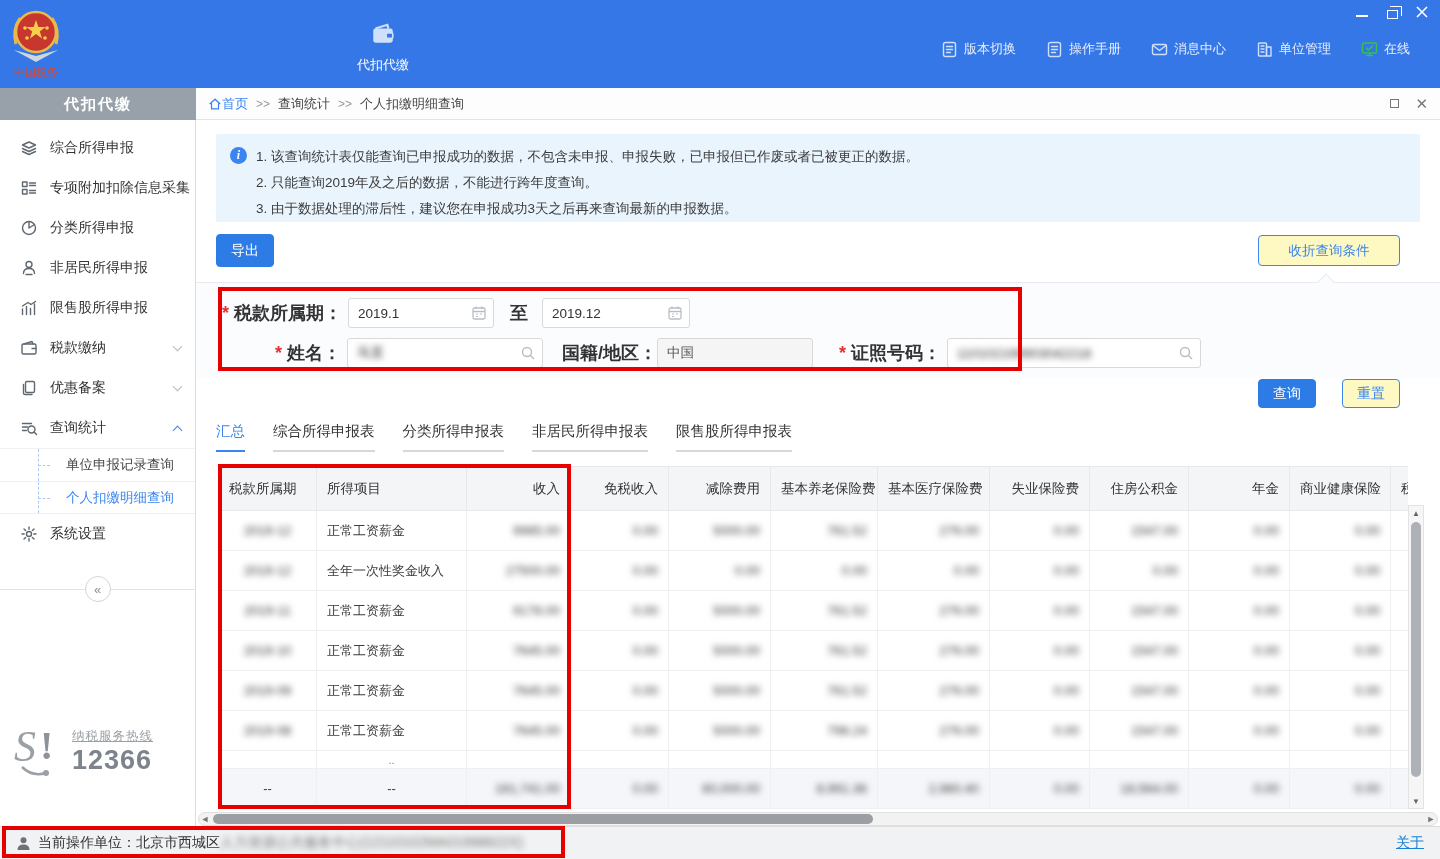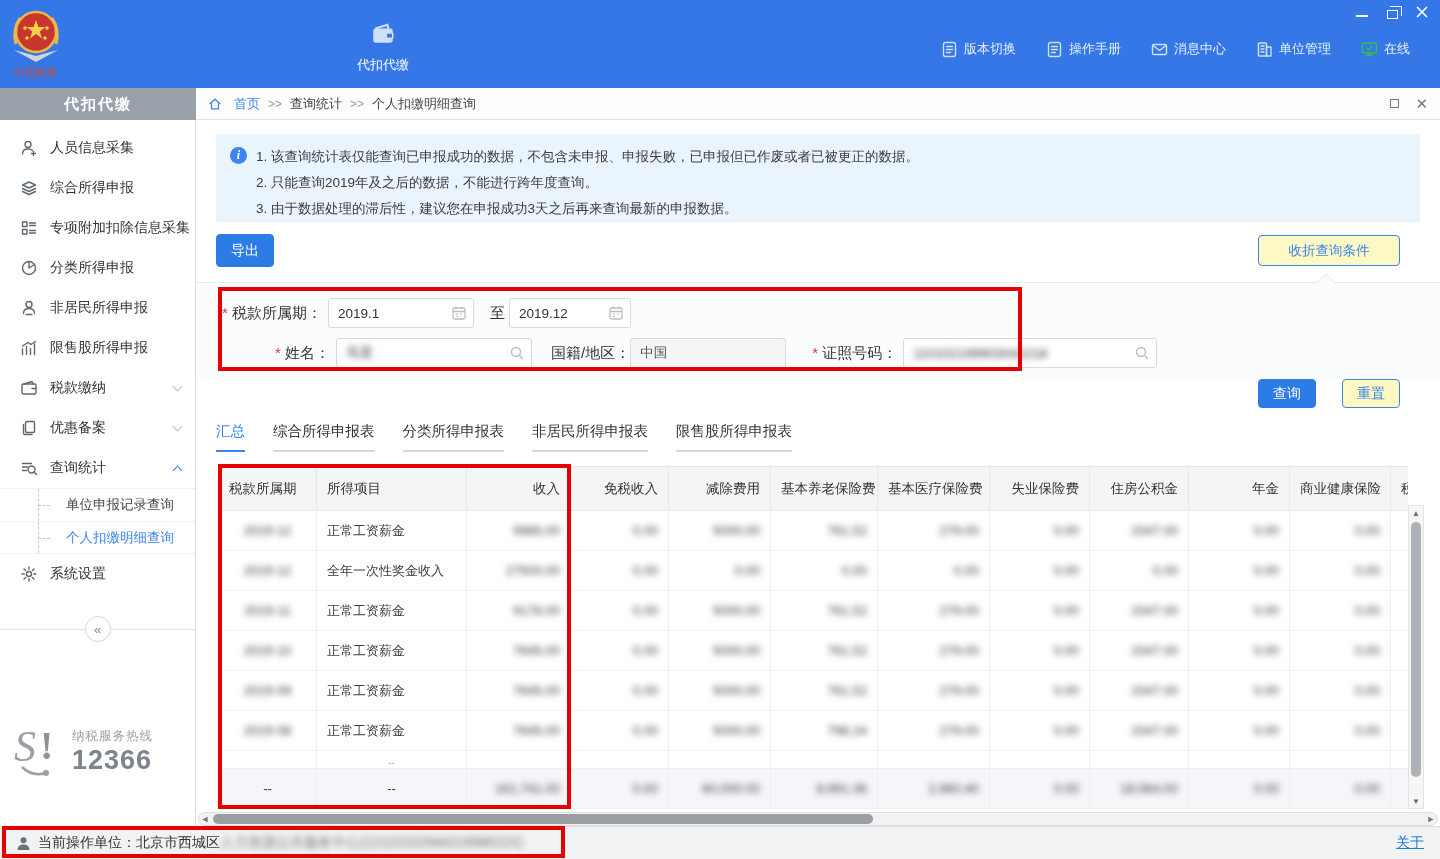--- a/index.html
+++ b/index.html
@@ -39,26 +39,26 @@
   .submenu-item { height:33px; display:flex; align-items:center; padding-left:66px; font-size:13.5px; color:#444; border-top:1px solid #f0f0f0; position:relative; cursor:pointer; }
   .submenu-item:last-child { border-bottom:1px solid #f0f0f0; }
   .submenu-item:before { content:""; position:absolute; left:38px; top:0; bottom:0; border-left:1px dashed #aecbf5; }
   .submenu-item:after { content:""; position:absolute; left:38px; top:50%; width:12px; border-top:1px dashed #aecbf5; }
   .submenu-item.active { color:#3a85f0; }
   .collapse-row { margin-top:22px; display:flex; align-items:center; justify-content:center; gap:0; }
   .collapse-row .line { flex:1; border-top:1px solid #e3e3e3; }
   .collapse-btn { width:26px; height:26px; border:1px solid #d5d5d5; border-radius:50%; color:#8a8f96; display:flex; align-items:center; justify-content:center; font-size:13px; cursor:pointer; background:#fff; }
   .hotline { position:absolute; left:12px; bottom:44px; display:flex; align-items:center; gap:8px; }
   .hotline-logo svg { width:52px; height:58px; }
-  .hotline-text .hl1 { color:#9aa0a6; font-size:12.5px; letter-spacing:1px; }
+  .hotline-text .hl1 { color:#9aa0a6; font-size:12.5px; letter-spacing:1px;text-decoration:underline; }
   .hotline-text .hl2 { color:#7d848b; font-size:27px; font-weight:bold; letter-spacing:1px; }
 
   
   .breadcrumb { position:absolute; left:196px; top:88px; width:1244px; height:32px; background:#fdfdfd; border-bottom:1px solid #e4e4e4; display:flex; align-items:center; padding:0 12px; font-size:13px; color:#555; }
-  .breadcrumb .home { display:flex; align-items:center; gap:12px; color:#3a85f0; cursor:pointer; }
+  .breadcrumb .home { display:flex; align-items:center; gap:0; color:#3a85f0; cursor:pointer; }
   .breadcrumb .home svg { width:14px; height:14px; }
   .bc-sep { color:#999; margin:0 8px; font-size:12px; }
   .bc-item { color:#444; }
   .bc-right { margin-left:auto; display:flex; gap:16px; align-items:center; color:#777; }
   .bc-sq { width:9px; height:9px; border:1.5px solid #777; cursor:pointer; }
   .bc-x { font-size:15px; cursor:pointer; line-height:1; }
 
   
   .main { position:absolute; left:196px; top:120px; width:1244px; height:706px; background:#fff; }
   .notice { position:absolute; left:20px; top:14px; width:1204px; height:88px; background:#eaf4fd; border-radius:2px; padding:10px 14px 0 40px; }
@@ -67,21 +67,21 @@
 
   .btn { display:inline-flex; align-items:center; justify-content:center; border-radius:4px; font-size:14px; cursor:pointer; }
   .btn-primary { background:#2d7ce5; color:#fff; border:1px solid #2d7ce5; }
   .btn-outline { background:#fef9c3; color:#3a85f0; border:1px solid #3a85f0; }
   .export-btn { position:absolute; left:20px; top:114px; width:58px; height:33px; }
   .collapse-q-btn { position:absolute; right:40px; top:115px; width:142px; height:31px; font-size:13.5px; }
 
   .form-panel { position:absolute; left:0; top:162px; width:1244px; height:96px; background:#fbfcfe; border-top:1px solid #e8eaee; }
   .form-caret { position:absolute; right:108px; top:-7px; width:12px; height:12px; background:#fbfcfe; border-left:1px solid #e8eaee; border-top:1px solid #e8eaee; transform:rotate(45deg); }
   .f-row { position:absolute; display:flex; align-items:center; }
-  .f-label { font-size:15px; color:#333; white-space:nowrap; }
+  .f-label { font-size:18px; color:#333; white-space:nowrap;font-weight:bold; }
   .req:before { content:"* "; color:#e03131; }
   .f-input { position:relative; background:#fff; border:1px solid #d9d9d9; border-radius:3px; height:30px; display:flex; align-items:center; padding:0 26px 0 9px; font-size:13.5px; color:#333; }
   .f-input.disabled { background:#f5f5f5; color:#555; }
   .f-input .tail-icon { position:absolute; right:6px; top:6px; width:16px; height:16px; }
   .f-input .tail-icon svg { width:16px; height:16px; }
   .blurred { filter:blur(3px); }
   .actions { position:absolute; top:259px; right:40px; display:flex; gap:26px; }
   .actions .btn { width:58px; height:29px; }
 
   
@@ -208,30 +208,20 @@
         <svg viewBox="0 0 12 12">
             <path d="M1 1 L11 11 M11 1 L1 11" stroke="#fff" stroke-width="1.6"></path>
           </svg>
       </div>
     </div>
   </div>
 
   <div class="side-title">代扣代缴</div>
   <div class="sidebar">
     <div class="smenu" id="side-menu">
-        <div class="smenu-item">
-          <span class="sicon">
-            <svg viewBox="0 0 18 18">
-              <circle cx="8" cy="5.5" r="3" stroke="#5f6770" stroke-width="1.4" fill="none" stroke-linecap="round" stroke-linejoin="round"></circle>
-              <path d="M2.5 15 Q2.5 10 8 10 Q11 10 12.5 11.5" stroke="#5f6770" stroke-width="1.4" fill="none" stroke-linecap="round" stroke-linejoin="round"></path>
-              <path d="M13.5 12.5v4M11.5 14.5h4" stroke="#5f6770" stroke-width="1.4" fill="none" stroke-linecap="round" stroke-linejoin="round"></path>
-            </svg>
-          </span>
-          <span class="slabel">人员信息采集</span>
-        </div>
         <div class="smenu-item">
           <span class="sicon">
             <svg viewBox="0 0 18 18">
               <path d="M2.5 6 L9 3 L15.5 6 L9 9 Z" stroke="#5f6770" stroke-width="1.4" fill="none" stroke-linecap="round" stroke-linejoin="round"></path>
               <path d="M2.5 9.5 L9 12.5 L15.5 9.5" stroke="#5f6770" stroke-width="1.4" fill="none" stroke-linecap="round" stroke-linejoin="round"></path>
               <path d="M2.5 12.5 L9 15.5 L15.5 12.5" stroke="#5f6770" stroke-width="1.4" fill="none" stroke-linecap="round" stroke-linejoin="round"></path>
             </svg>
           </span>
           <span class="slabel">综合所得申报</span>
         </div>
@@ -378,21 +368,21 @@
           <span>2019.1</span>
           <span class="tail-icon">
             <svg viewBox="0 0 16 16">
                 <rect x="2" y="3" width="12" height="11" rx="1.5" fill="none" stroke="#b9bec4" stroke-width="1.3"></rect>
                 <path d="M2 6.5 H14 M5 1.5 V4 M11 1.5 V4" stroke="#b9bec4" stroke-width="1.3"></path>
                 <path d="M5 9h2M9 9h2M5 11.5h2" stroke="#b9bec4" stroke-width="1.1"></path>
               </svg>
           </span>
         </span>
         <span class="f-label" style="margin-left:16px;">至</span>
-        <span class="f-input" style="width:122px; margin-left:4px;">
+        <span class="f-input" style="width:148px; margin-left:14px;">
           <span>2019.12</span>
           <span class="tail-icon">
             <svg viewBox="0 0 16 16">
                 <rect x="2" y="3" width="12" height="11" rx="1.5" fill="none" stroke="#b9bec4" stroke-width="1.3"></rect>
                 <path d="M2 6.5 H14 M5 1.5 V4 M11 1.5 V4" stroke="#b9bec4" stroke-width="1.3"></path>
                 <path d="M5 9h2M9 9h2M5 11.5h2" stroke="#b9bec4" stroke-width="1.1"></path>
               </svg>
           </span>
         </span>
       </div>

